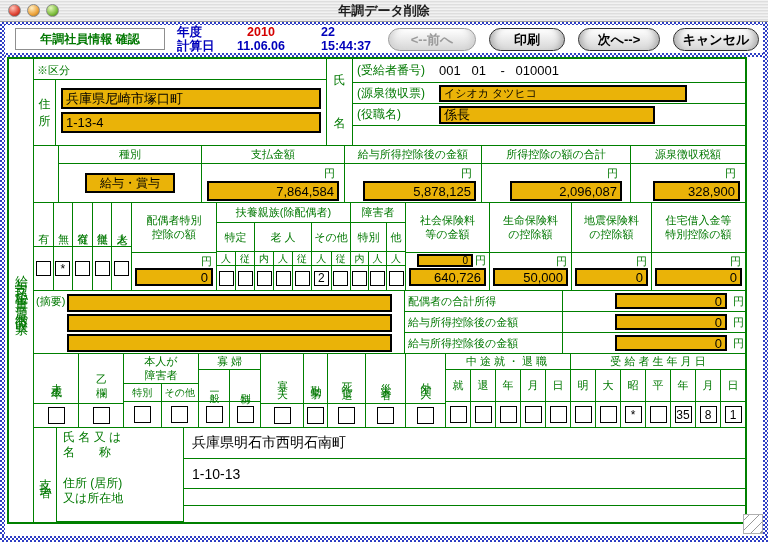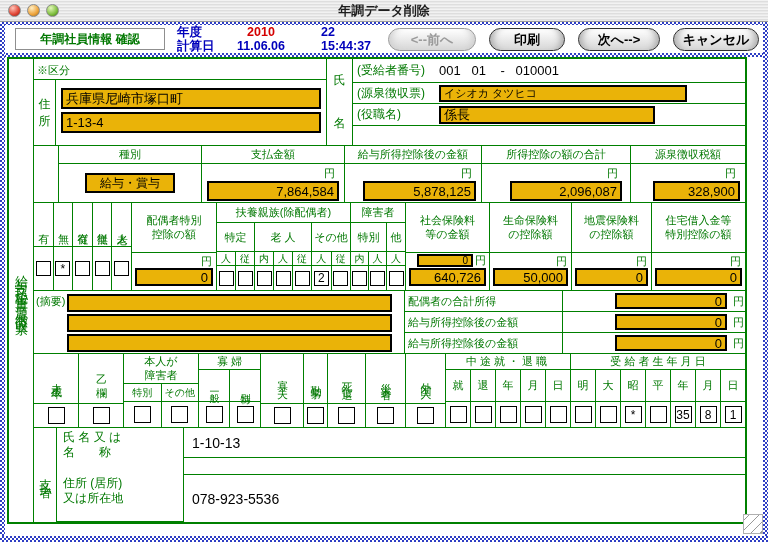--- a/index.html
+++ b/index.html
@@ -557,23 +557,23 @@
 
         <div class="sec" style="flex:1;display:flex">
           <div class="hdr md br vert" style="width:23px;letter-spacing:4px">支払者</div>
           <div class="br colflex" style="width:127px">
             <div class="g md pre" style="flex:1;display:flex;align-items:center;padding-left:6px">氏 名 又 は
 名　　称</div>
             <div class="g md bb pre" style="height:61px;display:flex;align-items:center;padding-left:6px">住所 (居所)
 又は所在地</div>
           </div>
           <div class="colflex" style="flex:1">
+            <div class="bb val" style="height:31px">兵庫県明石市西明石南町</div>
             <div class="bb val" style="height:30px">1-10-13</div>
             <div class="bb val" style="height:17px"></div>
-            <div class="val" style="flex:1">078-923-5536</div>
           </div>
         </div>
 
       </div>
     </div>
     <div class="resize"></div>
   </div>
 
   <div class="checker edgeL"></div>
   <div class="checker edgeR"></div>

